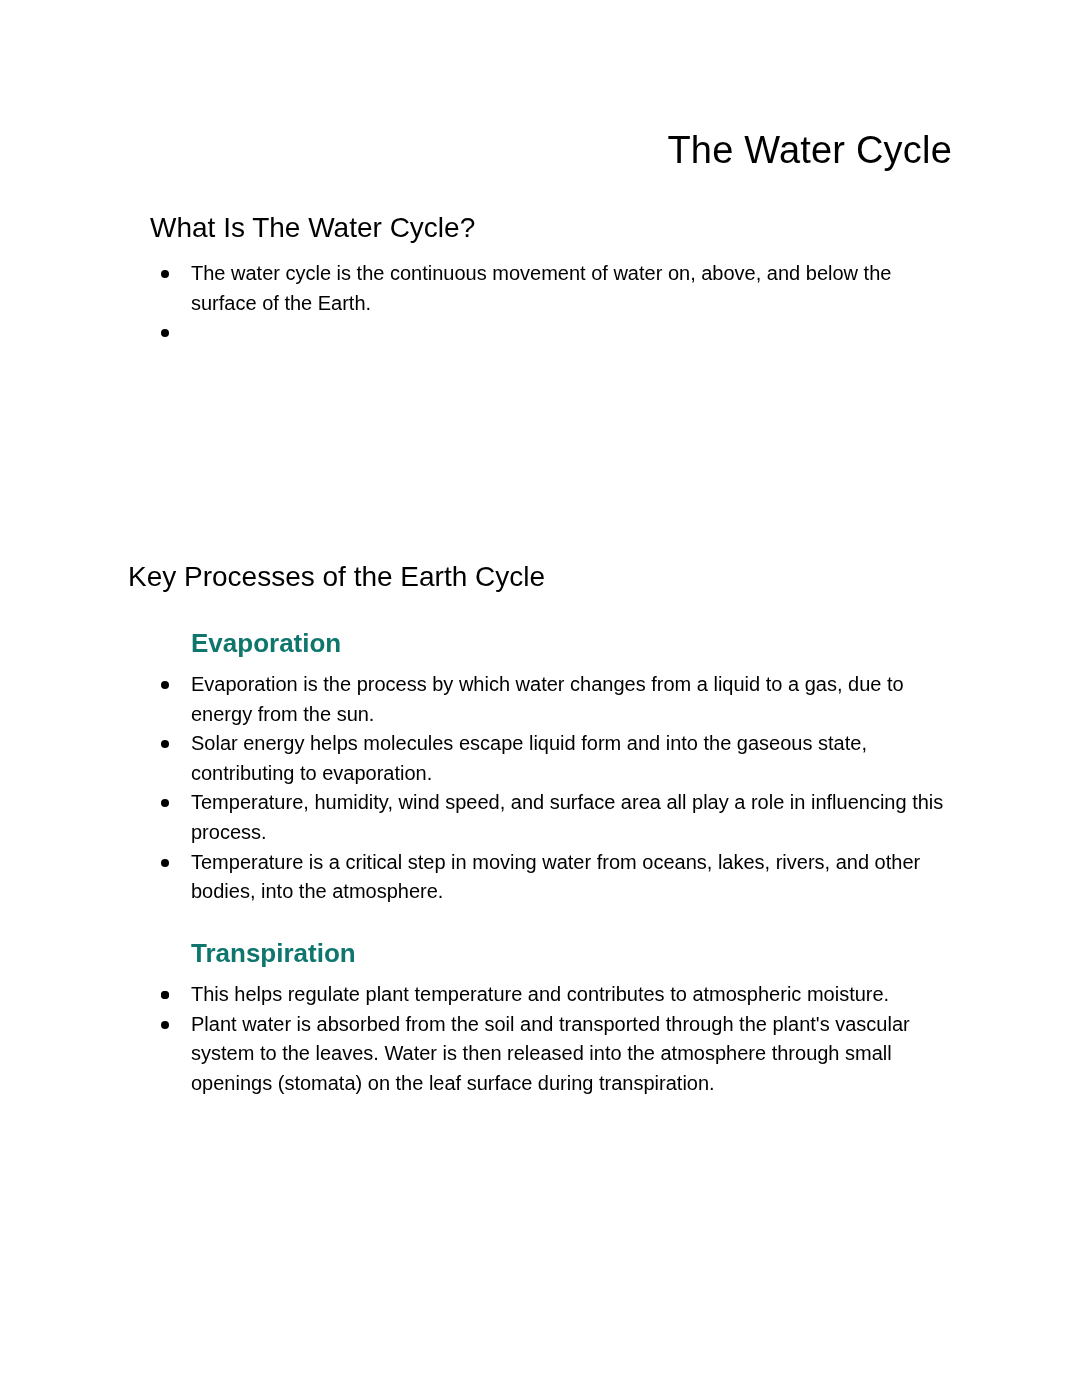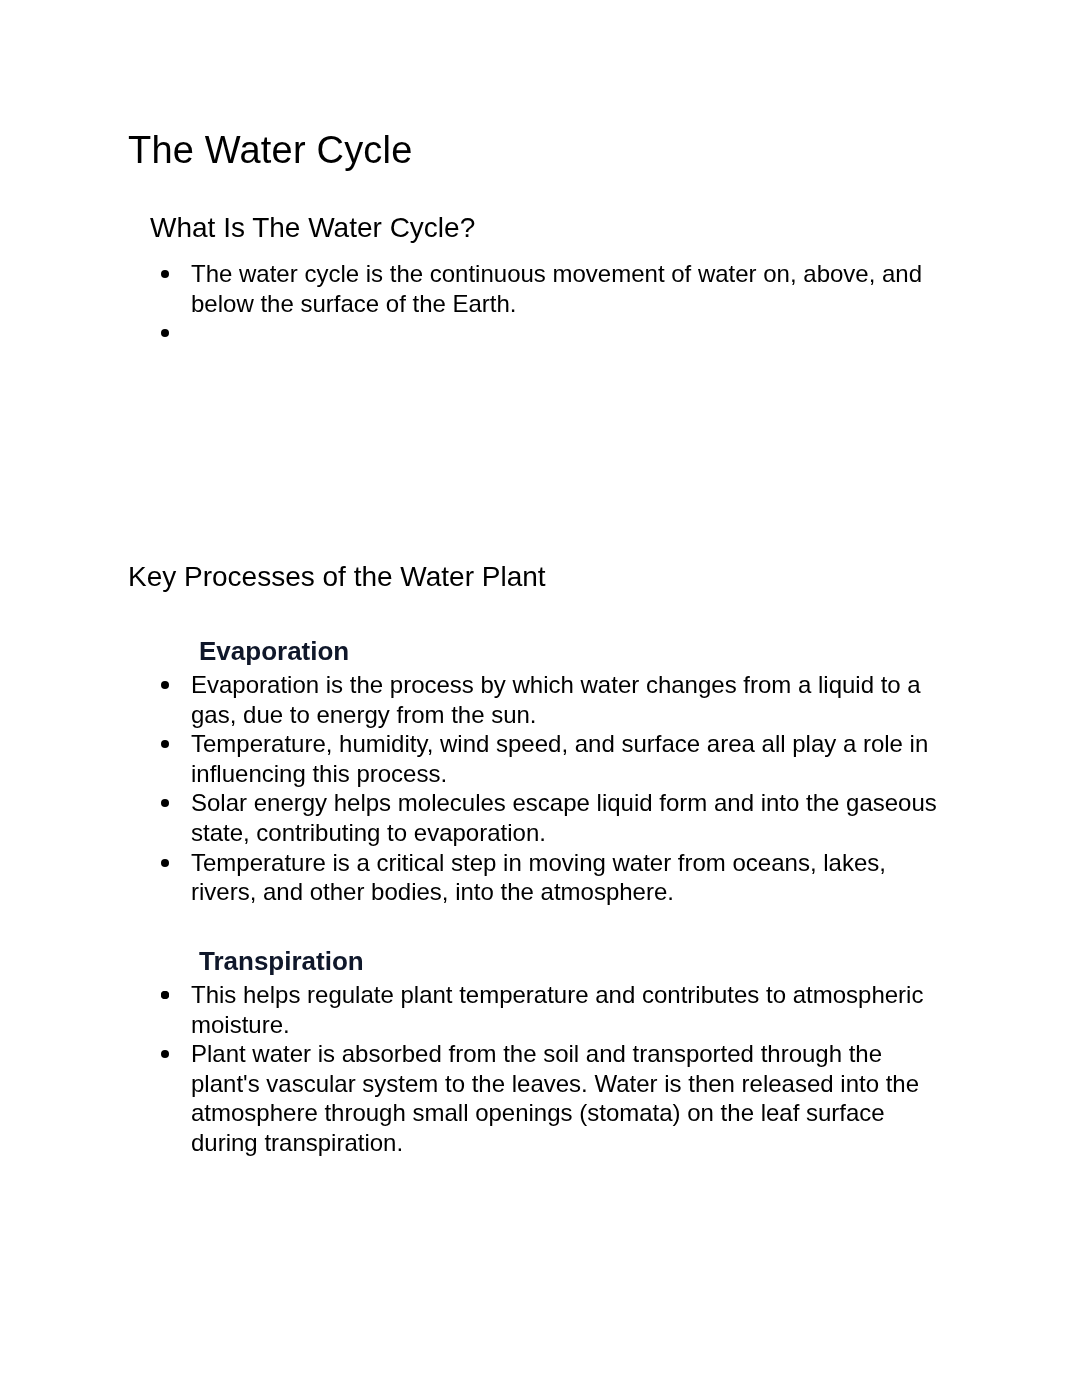--- a/index.html
+++ b/index.html
@@ -19,56 +19,56 @@
       position: absolute;
       left: 128px;
       top: 0;
       width: 820px;
     }
     .doc-title {
       position: absolute;
       top: 124px;
       left: 0;
       width: 824px;
-      text-align: left;
+      text-align: right;
       font-size: 38px;
       font-weight: normal;
       line-height: 52px;
       margin: 0;
       letter-spacing: 0.2px;
     }
     .h2 {
       position: absolute;
       left: 0;
       font-size: 28px;
       font-weight: normal;
       line-height: 36px;
       margin: 0;
     }
     .h3 {
       position: absolute;
       left: 63px;
       font-size: 26px;
       font-weight: bold;
-      color: #0f172a;
+      color: #0f766e;
       line-height: 34px;
-      margin: 8px;
+      margin: 0;
     }
     ul.bullets {
       position: absolute;
       left: 0;
       margin: 0;
       padding: 0;
       list-style: none;
       width: 820px;
     }
     ul.bullets li {
       position: relative;
       padding-left: 63px;
-      font-size: 24px;
+      font-size: 20px;
       line-height: 29.6px;
       color: #000000;
     }
     ul.bullets li .dot {
       position: absolute;
       left: 33px;
       top: 11px;
       width: 8px;
       height: 8px;
       border-radius: 50%;
@@ -82,28 +82,28 @@
 
   <h1 class="doc-title">The Water Cycle</h1>
 
   <h2 class="h2" style="top:210px;margin-left:22px;">What Is The Water Cycle?</h2>
 
   <ul class="bullets" style="top:259px;">
     <li><span class="dot"></span><span>The water cycle is the continuous movement of water on, above, and below the surface of the Earth.</span></li>
     <li><span class="dot"></span></li>
   </ul>
 
-  <h2 class="h2" style="top:559px;">Key Processes of the Water Plant</h2>
+  <h2 class="h2" style="top:559px;">Key Processes of the Earth Cycle</h2>
 
   <h3 class="h3" style="top:626px;">Evaporation</h3>
 
   <ul class="bullets" style="top:670px;">
     <li><span class="dot"></span><span>Evaporation is the process by which water changes from a liquid to a gas, due to energy from the sun.</span></li>
+    <li><span class="dot"></span><span>Solar energy helps molecules escape liquid form and into the gaseous state, contributing to evaporation.</span></li>
     <li><span class="dot"></span><span>Temperature, humidity, wind speed, and surface area all play a role in influencing this process.</span></li>
-    <li><span class="dot"></span><span>Solar energy helps molecules escape liquid form and into the gaseous state, contributing to evaporation.</span></li>
     <li><span class="dot"></span><span>Temperature is a critical step in moving water from oceans, lakes, rivers, and other bodies, into the atmosphere.</span></li>
   </ul>
 
   <h3 class="h3" style="top:936px;">Transpiration</h3>
 
   <ul class="bullets" style="top:980px;">
     <li><span class="dot"></span></li>
     <li><span class="dot"></span><span>This helps regulate plant temperature and contributes to atmospheric moisture.</span></li>
     <li><span class="dot"></span><span>Plant water is absorbed from the soil and transported through the plant's vascular system to the leaves. Water is then released into the atmosphere through small openings (stomata) on the leaf surface during transpiration.</span></li>
   </ul>

